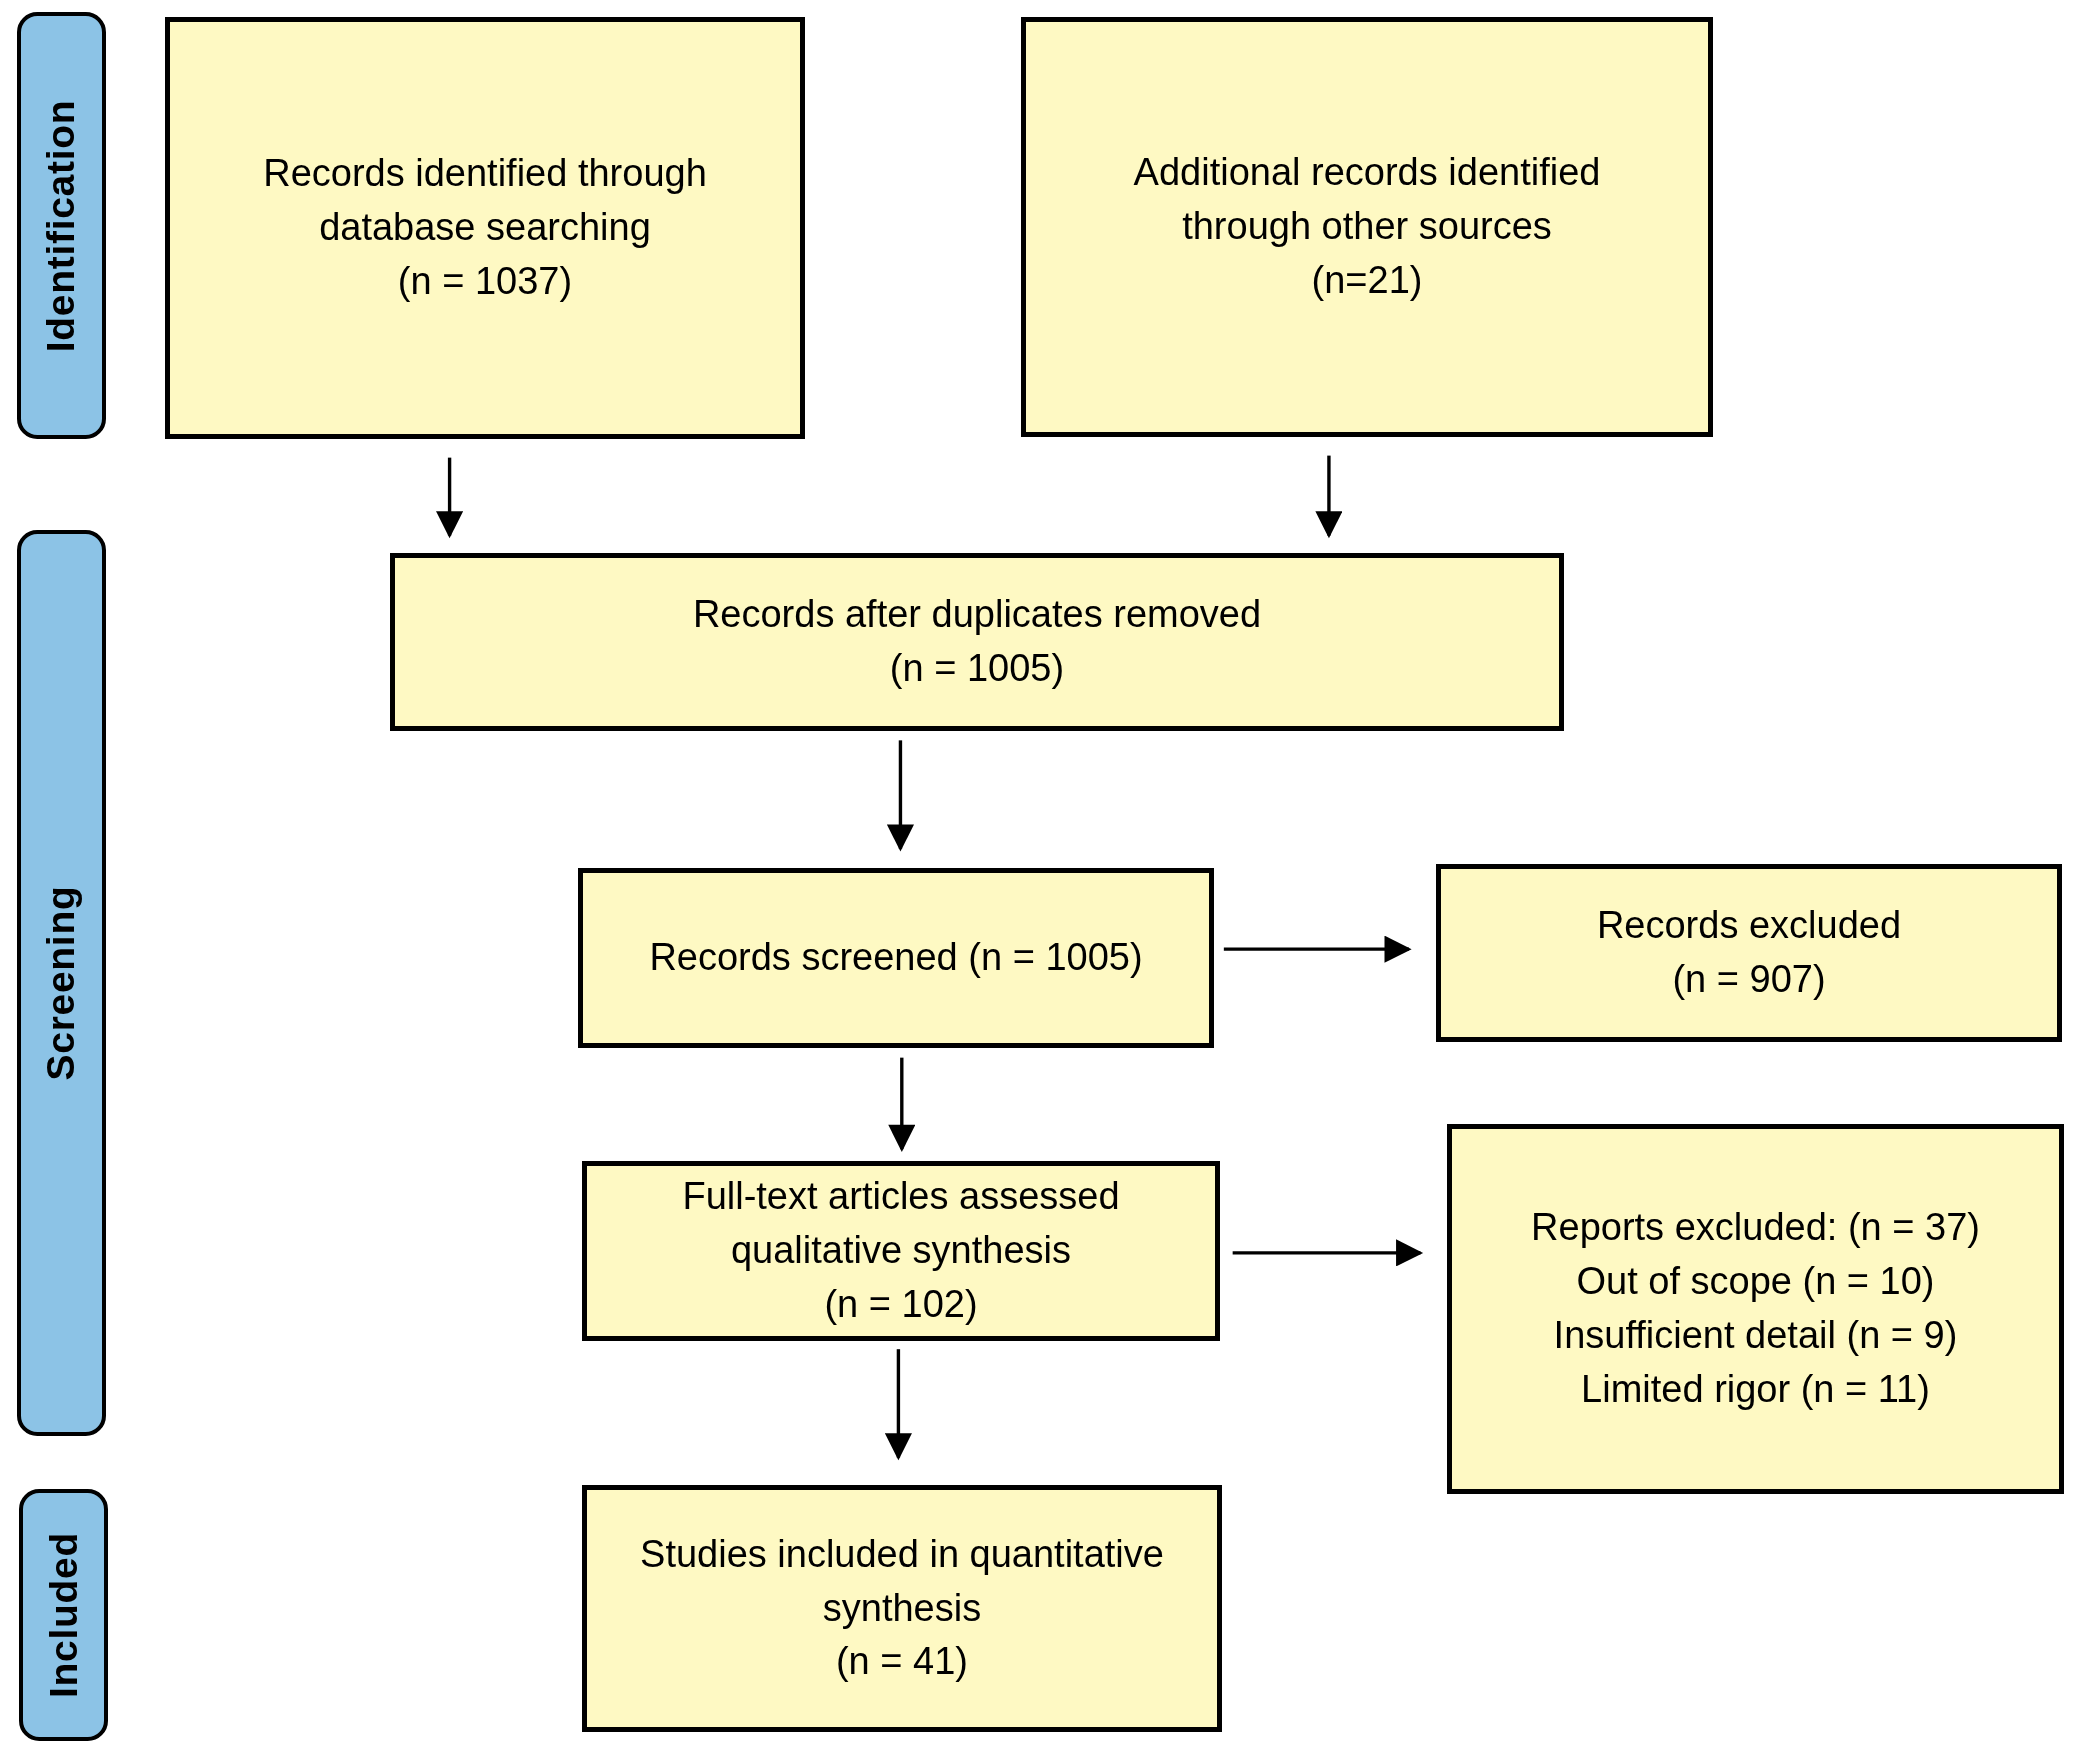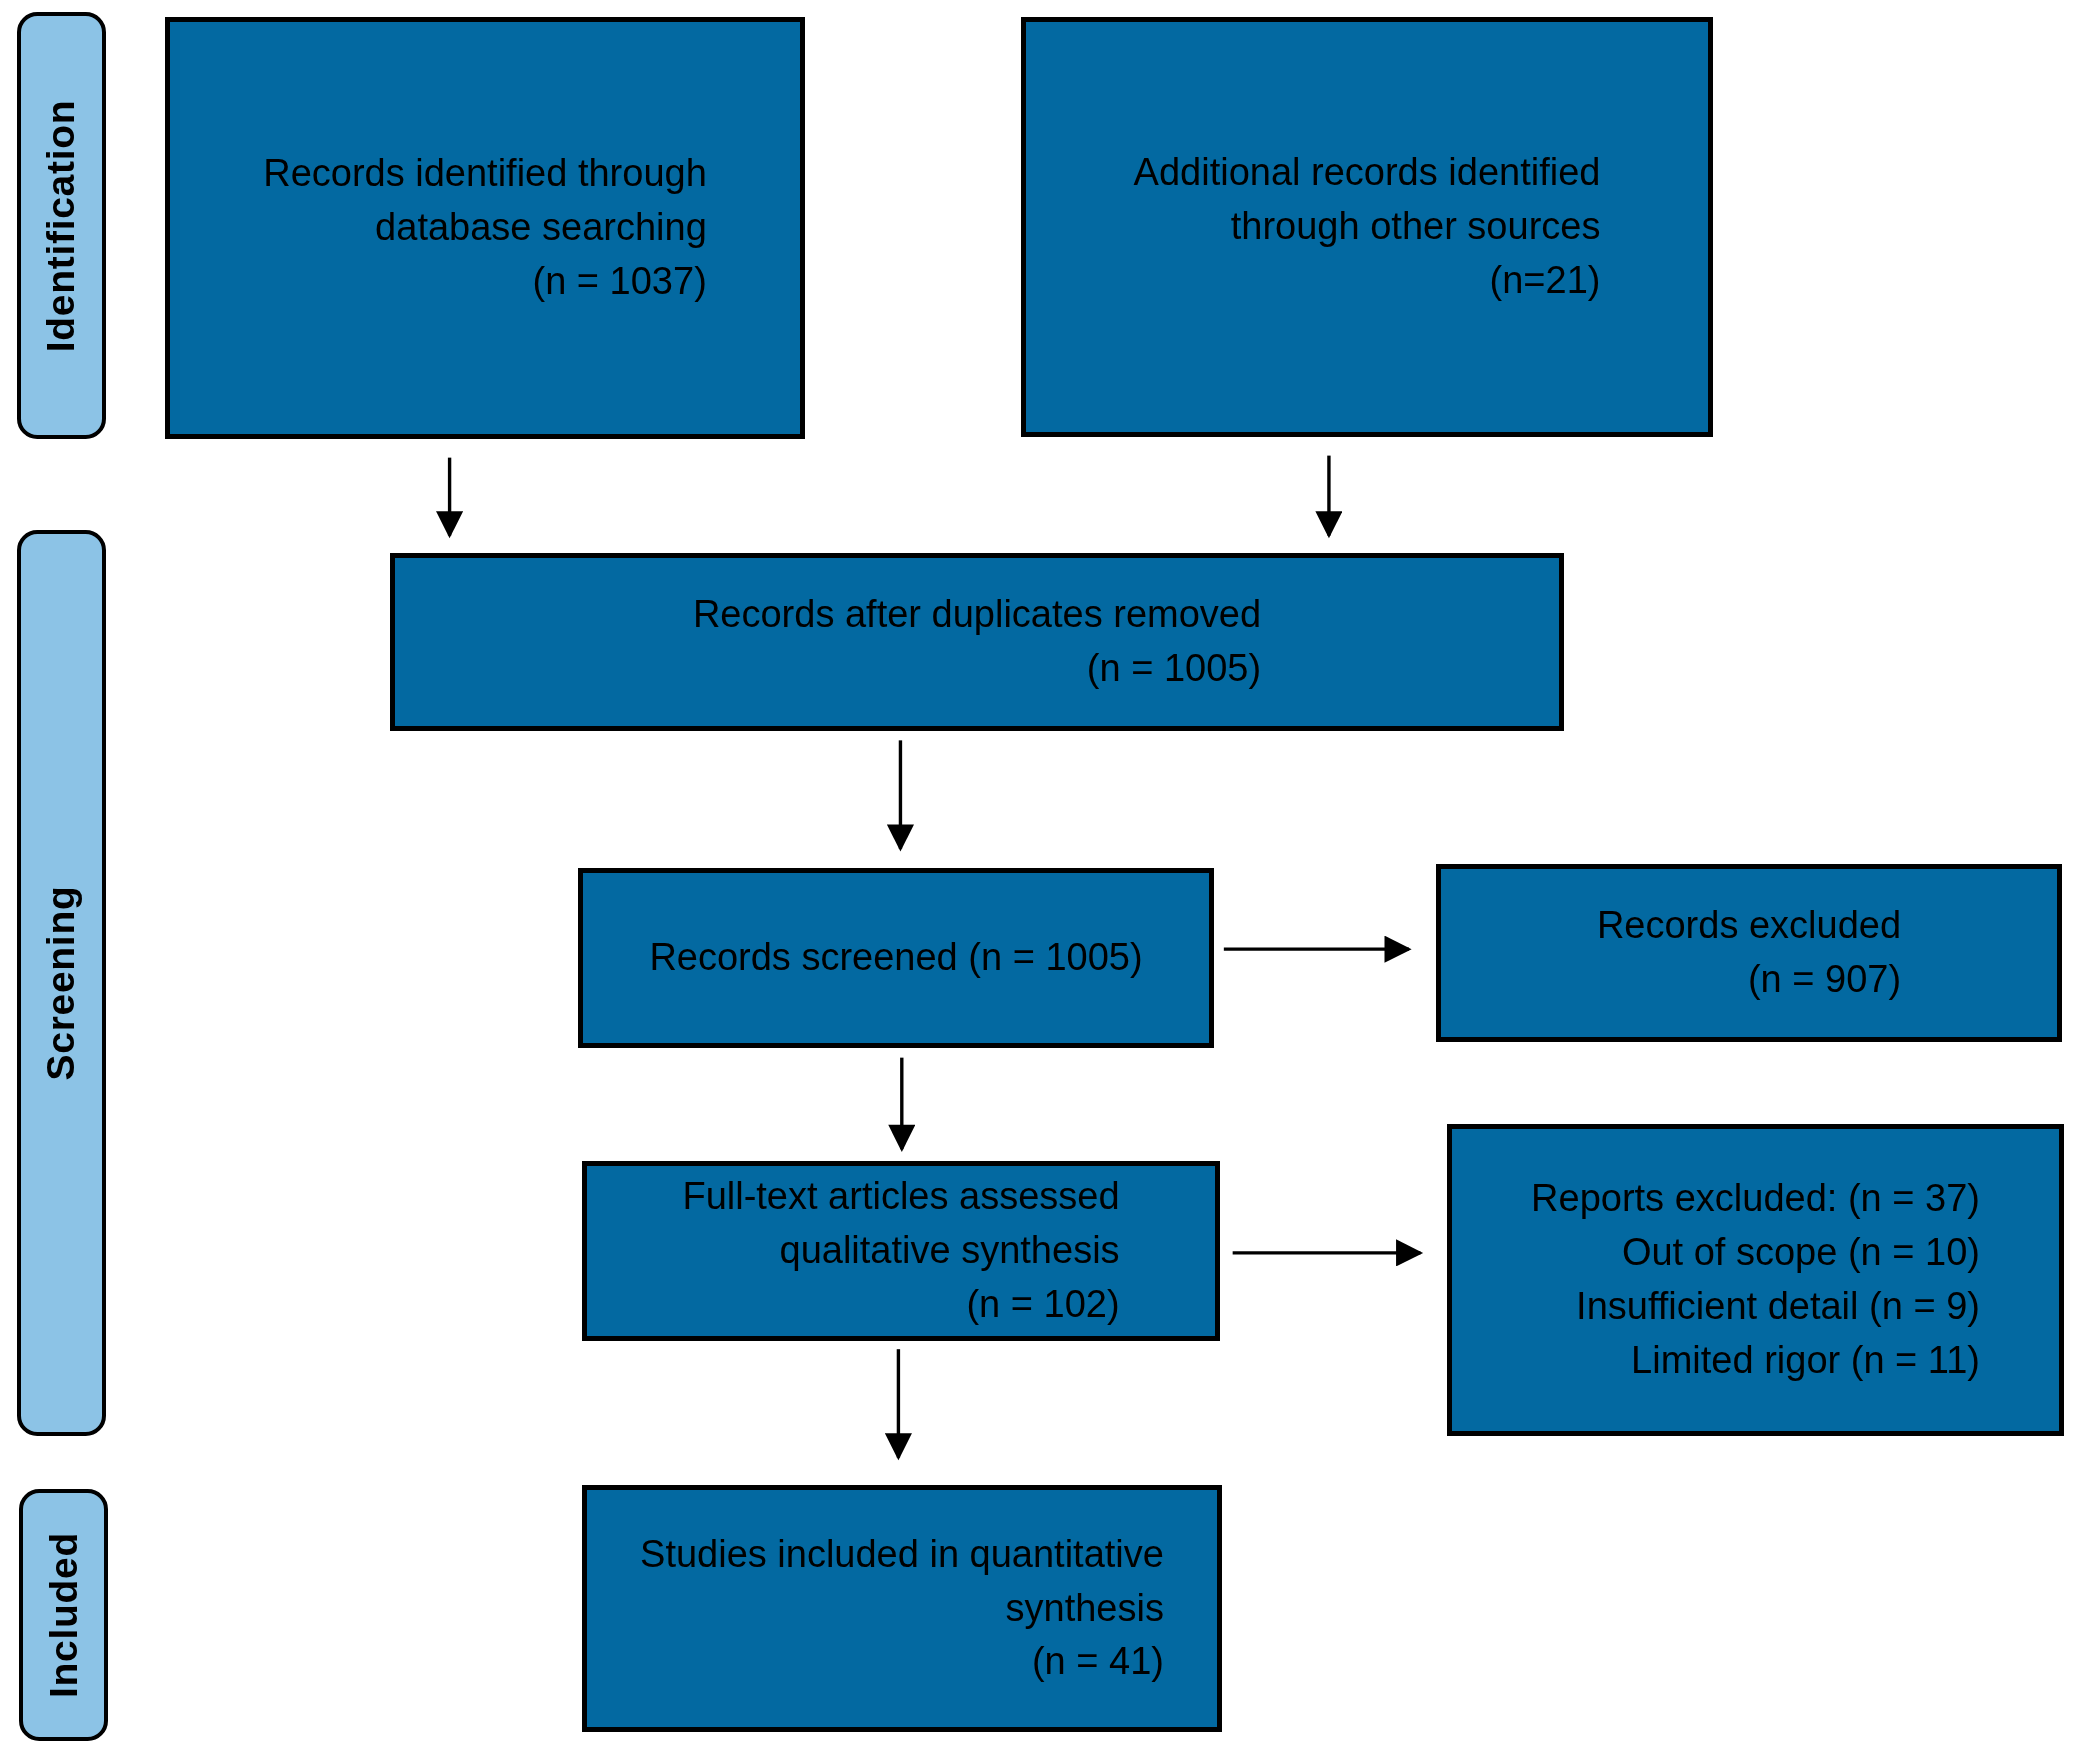--- a/index.html
+++ b/index.html
@@ -29,27 +29,27 @@
   .stage-label .vtext {
     transform: rotate(-90deg);
     white-space: nowrap;
     font-weight: bold;
     font-size: 39px;
     letter-spacing: 0.7px;
     color: #000000;
   }
   .flow-box {
     position: absolute;
-    background: #0369a1;
+    background: #fef9c3;
     border: 5.4px solid #000000;
     box-sizing: border-box;
     display: flex;
     align-items: center;
     justify-content: center;
-    text-align: right;
+    text-align: center;
   }
   .flow-box .box-text {
     white-space: pre-line;
     font-size: 38px;
     line-height: 1.42;
     color: #000000;
     padding: 0 13.6px;
   }
   #arrow-layer {
     position: absolute;
@@ -102,21 +102,21 @@
     <div class="box-text">Records excluded
 (n = 907)</div>
   </div>
 
   <div class="flow-box" style="left:582px; top:1161px; width:638px; height:180px;">
     <div class="box-text">Full-text articles assessed
 qualitative synthesis
 (n = 102)</div>
   </div>
 
-  <div class="flow-box" style="left:1447px; top:1124px; width:617px; height:312px;">
+  <div class="flow-box" style="left:1447px; top:1124px; width:617px; height:370px;">
     <div class="box-text">Reports excluded: (n = 37)
 Out of scope (n = 10)
 Insufficient detail (n = 9)
 Limited rigor (n = 11)</div>
   </div>
 
   <div class="flow-box" style="left:582px; top:1485px; width:640px; height:247px;">
     <div class="box-text">Studies included in quantitative
 synthesis
 (n = 41)</div>

